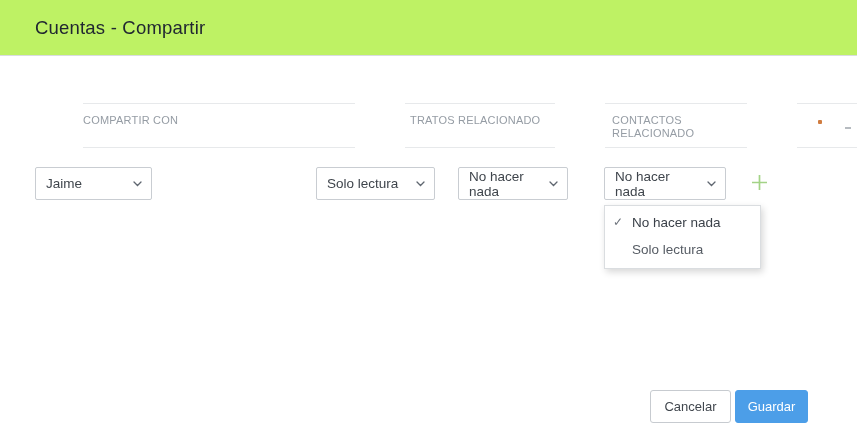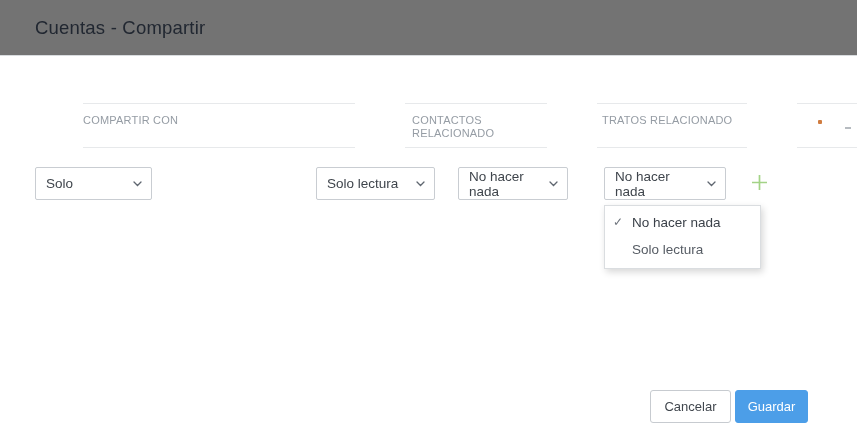--- a/index.html
+++ b/index.html
@@ -1,21 +1,21 @@
 <!DOCTYPE html>
 <html><head>
 <meta charset="utf-8">
 <style>
   html,body{margin:0;padding:0;}
   .stage{position:relative;width:857px;height:437px;background:#ffffff;overflow:hidden;
          font-family:"Liberation Sans",sans-serif;-webkit-font-smoothing:antialiased;}
 
   
   .modal-header{position:absolute;top:0;left:0;width:857px;height:56px;
-                background:#737373;border-bottom:1px solid #d9dcdf;box-sizing:border-box;}
+                background:#bef264;border-bottom:1px solid #d9dcdf;box-sizing:border-box;}
   .modal-title{position:absolute;left:35px;top:0;line-height:56px;font-size:18.5px;
                color:#212731;letter-spacing:0.2px;}
 
   
   .thead{position:absolute;left:35px;top:103px;display:flex;column-gap:2px;}
   .hcell{box-sizing:border-box;height:45px;border-top:1px solid #e7e9eb;border-bottom:1px solid #e7e9eb;
          padding:10px 4px 0 7px;font-size:11px;line-height:13px;color:#959ca4;
          letter-spacing:0.2px;text-transform:uppercase;margin-left:48px;}
   .hcell.c1{width:272px;padding-left:0;}
   .hcell.c2{width:140px;}
@@ -67,29 +67,29 @@
 <body>
 
 <div class="stage">
 
   <div class="modal-header">
     <div class="modal-title">Cuentas - Compartir</div>
   </div>
 
   <div class="thead">
     <div class="hcell c1">COMPARTIR CON</div>
+    <div class="hcell c4">TRATOS RELACIONADO</div>
     <div class="hcell c3">CONTACTOS RELACIONADO</div>
-    <div class="hcell c4">TRATOS RELACIONADO</div>
     <div class="hcell c5"></div>
   </div>
 
   <div class="trow">
     <div class="bcell c1">
       <div class="select sel-1">
-        <span>Solo</span>
+        <span>Jaime</span>
         <span class="chev">
           <svg width="9" height="6" viewBox="0 0 9 6">
               <path d="M1 1 L4.5 4.5 L8 1" stroke="#5f6670" stroke-width="1.3" fill="none" stroke-linecap="round"></path>
             </svg>
         </span>
       </div>
     </div>
     <div class="bcell c2">
       <div class="select sel-2">
         <span>Solo lectura</span>

